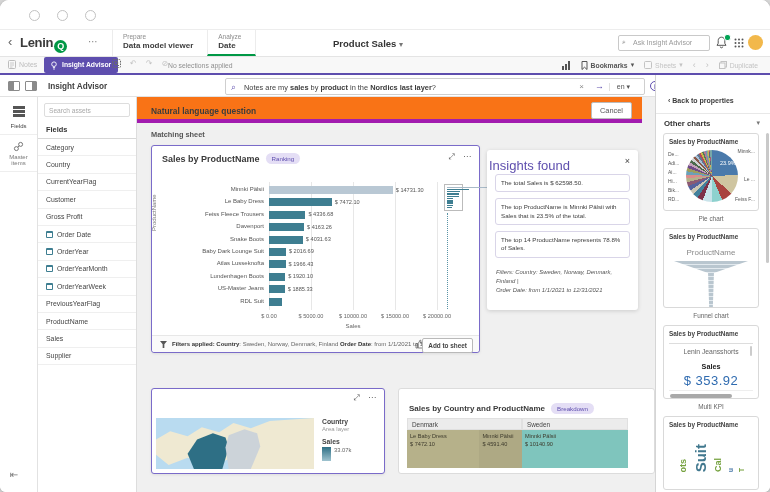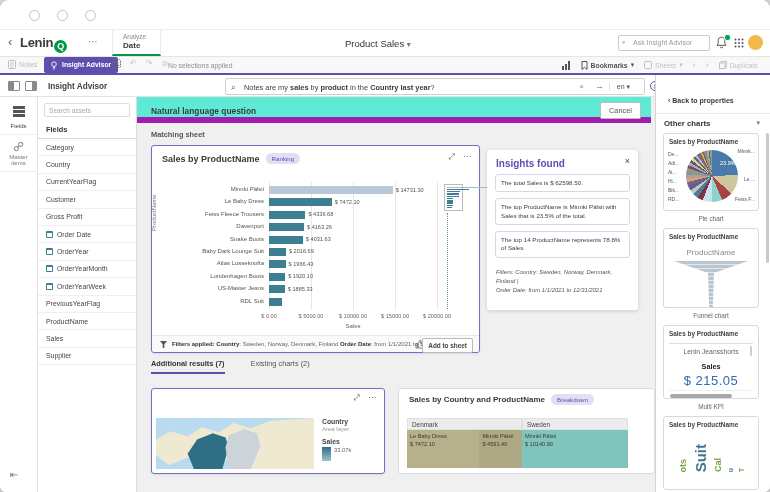--- a/index.html
+++ b/index.html
@@ -14,21 +14,21 @@
   .back-chev{position:absolute;left:8px;top:4px;font-size:13px;color:#666;}
   .logo{position:absolute;left:20px;top:5px;font-size:13px;font-weight:bold;color:#3a3a3a;letter-spacing:-.3px;}
   .logo-q{display:inline-block;width:13px;height:13px;border-radius:50%;background:#009845;color:#fff;font-size:9px;font-weight:bold;text-align:center;line-height:13px;vertical-align:-2px;margin-left:1px;}
   .logo-dots{position:absolute;left:88px;top:6px;color:#888;font-size:10px;}
   .nav{position:absolute;left:112px;top:0;height:100%;display:flex;}
   .nav-item{padding:3px 14px 0 10px;border-left:1px solid #ececec;height:100%;}
   .nav-item:last-child{border-right:1px solid #ececec;}
   .nav-item.active{border-bottom:2px solid #009845;}
   .nav-sec{font-size:6.5px;color:#8c8c8c;}
   .nav-lbl{font-size:8px;font-weight:bold;color:#3c3c3c;margin-top:1px;}
-  .app-title{position:absolute;left:345px;top:8px;font-size:9.5px;font-weight:normal;color:#333;}
+  .app-title{position:absolute;left:333px;top:8px;font-size:9.5px;font-weight:bold;color:#333;}
   .app-title .caret{color:#777;font-size:8px;}
   .ask-box{position:absolute;left:618px;top:5px;width:92px;height:16px;border:1px solid #c9c9c9;border-radius:2px;background:#fff;font-size:7px;color:#9a9a9a;padding:3px 4px 0 14px;white-space:nowrap;overflow:hidden;}
   .ask-q{position:absolute;left:3px;top:2px;color:#666;}
   .bell{position:absolute;left:716px;top:6px;width:12px;height:13px;}
   .bell-badge{position:absolute;right:-3px;top:-2px;width:7px;height:7px;border-radius:3px;background:#00a354;border:1px solid #fff;}
   .grid9{position:absolute;left:734px;top:8px;width:10px;height:10px;}
   .avatar{position:absolute;left:748px;top:5px;width:15px;height:15px;border-radius:50%;background:#f2b84b;}
   
   .toolbar{position:absolute;left:0;top:57px;right:0;height:18px;background:#f8f8f8;border-bottom:2px solid #5e4eae;font-size:7px;}
   .tb-notes{position:absolute;left:8px;top:3px;color:#bdbdbd;display:flex;gap:3px;align-items:center;}
@@ -59,21 +59,21 @@
   .rail-tab.dim{color:#777;}
   .stack-ico{display:inline-block;width:12px;height:3px;background:#555;box-shadow:0 4px 0 #555,0 8px 0 #555;margin-bottom:8px;}
   .rail-collapse{position:absolute;bottom:12px;left:10px;color:#777;font-size:10px;}
   .assets{position:absolute;left:38px;top:97px;bottom:0;width:99px;background:#fff;border-right:1px solid #ddd;}
   .asearch{margin:6px 6px 4px;height:14px;border:1px solid #ddd;border-radius:2px;font-size:6.6px;color:#a8a8a8;padding:3px 4px 0;}
   .fheader{font-size:7.4px;font-weight:bold;color:#333;padding:4px 8px;border-bottom:1px solid #d8d8d8;}
   .frow{display:flex;align-items:center;gap:4px;height:17.4px;padding:0 8px;border-bottom:1px solid #efefef;font-size:6.9px;color:#444;}
   .cal{width:7px;height:7px;border:1px solid #3e7e91;border-top:2.5px solid #3e7e91;border-radius:1px;flex:0 0 auto;}
   
   .main{position:absolute;left:137px;top:97px;bottom:0;width:518px;background:#f0f0f0;}
-  .nlq{position:absolute;left:0;top:0;right:4px;height:26px;background:#5eead4;border-bottom:6px solid #a21caf;}
+  .nlq{position:absolute;left:0;top:0;right:13px;height:26px;background:#f97316;border-bottom:4px solid #a21caf;}
   .nlq-title{position:absolute;left:14px;top:9px;font-size:8.4px;font-weight:bold;color:#3c3c3c;}
   .cancel-btn{position:absolute;right:10px;top:5px;font-size:7.4px;color:#555;border:1px solid #bbb;border-radius:2px;background:#fff;padding:3px 8px;}
   .matching{position:absolute;left:14px;top:33px;font-size:7.4px;font-weight:bold;color:#555;}
   .card{position:absolute;background:#fff;border-radius:3px;border:1px solid #dcdcdc;}
   .card.sel{border:1.5px solid #7a6bc9;box-shadow:0 1px 3px rgba(0,0,0,.08);}
   .card-head{position:absolute;left:10px;top:7px;display:flex;gap:6px;align-items:center;}
   .card-title{font-size:9px;font-weight:bold;color:#3a3a3a;white-space:nowrap;}
   .card-title.sm{font-size:8px;}
   .pill{font-size:6.2px;color:#5e4eae;background:#e4def5;border-radius:7px;padding:2px 6px;white-space:nowrap;}
   .card-icons{position:absolute;right:8px;top:6px;color:#555;font-size:8px;display:flex;gap:8px;}
@@ -94,21 +94,21 @@
   .mini i.hl{background:#a9bac7;}
   .mini-dots{position:absolute;left:295px;top:67px;height:96px;border-left:1px dotted #5a94a6;}
   .cfoot{position:absolute;left:0;right:0;bottom:0;height:17px;background:#fafafa;border-top:1px solid #e7e7e7;border-radius:0 0 3px 3px;}
   .funnel-ico{position:absolute;left:8px;top:5px;width:7px;height:7px;background:#555;clip-path:polygon(0 0,100% 0,62% 45%,62% 100%,38% 100%,38% 45%);}
   .cfoot-text{position:absolute;left:20px;top:5px;font-size:6px;color:#666;white-space:nowrap;}
   .cfoot-text b{color:#333;}
   .thumb{position:absolute;right:54px;top:3px;width:10px;height:10px;}
   .add-btn{position:absolute;right:6px;top:2px;font-size:6.4px;color:#444;border:1px solid #b9b9b9;border-radius:2px;background:#fff;padding:3px 5px;font-weight:bold;}
   
   .insights{position:absolute;left:350px;top:53px;width:151px;height:160px;background:#fff;border-radius:3px;box-shadow:0 1px 4px rgba(0,0,0,.15);}
-  .ins-title{position:absolute;left:9px;top:8px;font-size:10px;font-weight:bold;color:#5e4eae;}
+  .ins-title{position:absolute;left:2px;top:8px;font-size:13px;font-weight:normal;color:#5e4eae;}
   .ins-x{position:absolute;right:8px;top:6px;font-size:9px;color:#444;}
   .ins-items{position:absolute;left:8px;right:8px;top:24px;}
   .ins-box{border:1px solid #d9d5e8;border-radius:3px;padding:4px 5px;font-size:6.2px;color:#3c3c3c;margin-bottom:6px;line-height:1.35;}
   .ins-note{position:absolute;left:9px;right:8px;top:118px;font-size:5.9px;font-style:italic;color:#555;line-height:1.5;}
   
   .rtabs{position:absolute;left:14px;top:262px;display:flex;gap:26px;}
   .rtab{font-size:7.4px;color:#555;padding-bottom:4px;}
   .rtab.active{font-weight:bold;color:#333;border-bottom:2px solid #5e4eae;}
   
   .map{position:absolute;left:4px;top:29px;width:158px;height:51px;background:#b9dbf0;overflow:hidden;}
@@ -163,20 +163,24 @@
     <span class="win-dot" style="left:29px"></span>
     <span class="win-dot" style="left:57px"></span>
     <span class="win-dot" style="left:85px"></span>
   </div>
 
   <div class="appbar">
     <span class="back-chev">‹</span>
     <span class="logo"><span>Lenin</span><span class="logo-q">Q</span></span>
     <span class="logo-dots">⋯</span>
     <div class="nav">
+      <div class="nav-item">
+        <div class="nav-sec">Prepare</div>
+        <div class="nav-lbl">Data model viewer</div>
+      </div>
       <div class="nav-item active">
         <div class="nav-sec">Analyze</div>
         <div class="nav-lbl">Date</div>
       </div>
     </div>
     <span class="app-title"><span>Product Sales</span> <span class="caret">▾</span></span>
     <div class="ask-box">
       <span class="ask-q">⌕</span>
       <span>Ask Insight Advisor</span>
     </div>
@@ -268,21 +272,21 @@
   <div class="subheader">
     <span class="pane-ico" style="left:8px">
           <span style="left:0"></span>
         </span>
     <span class="pane-ico" style="left:25px">
           <span style="right:0"></span>
         </span>
     <span class="sh-title">Insight Advisor</span>
     <div class="qbar">
       <span class="qico">⌕</span>
-      <span class="qtext" id="query-text"><span>Notes are my </span><b>sales</b><span> by </span><b>product</b><span> in the </span><b>Country last year</b><span>?</span></span>
+      <span class="qtext" id="query-text"><span>Notes are my </span><b>sales</b><span> by </span><b>product</b><span> in the </span><b>Nordics last layer</b><span>?</span></span>
       <span class="q-x">×</span>
       <span class="q-go">→</span>
       <span class="q-lang"><span>en</span> <span>▾</span></span>
     </div>
     <span class="q-info">i</span>
   </div>
 
   <div class="rail">
     <div class="rail-tab">
       <span class="stack-ico"></span>
@@ -463,24 +467,20 @@
             <div class="ins-box">The total Sales is $ 62598.50.</div>
             <div class="ins-box">The top ProductName is Minnki Pälsii with Sales that is 23.5% of the total.</div>
             <div class="ins-box">The top 14 ProductName represents 78.8% of Sales.</div>
           </div>
       <div class="ins-note">
         <div>Filters: Country: Sweden, Norway, Denmark, Finland |</div>
         <div>Order Date: from 1/1/2021 to 12/31/2021</div>
       </div>
     </div>
 
-    <div class="rtabs">
-      <span class="rtab active">Additional results (7)</span>
-      <span class="rtab">Existing charts (2)</span>
-    </div>
 
     <div class="card sel" style="left:14px;top:291px;width:234px;height:86px;">
       <div class="card-icons" style="top:4px;">
         <span>⤢</span>
         <span>⋯</span>
       </div>
       <div class="map">
         <div class="m-land"></div>
         <div class="m-swe"></div>
         <div class="m-fin"></div>
@@ -490,21 +490,21 @@
         <div class="lg-layer">Area layer</div>
         <div class="lg-meas">Sales</div>
         <div class="lg-sw">
               <span class="lg-box"></span>
               <span class="lg-val">33.07k</span>
             </div>
       </div>
     </div>
 
     <div class="card" style="left:261px;top:291px;width:257px;height:86px;">
-      <div class="card-head" style="top:5px;">
+      <div class="card-head" style="top:14px;">
         <span class="card-title sm">Sales by Country and ProductName</span>
         <span class="pill">Breakdown</span>
       </div>
       <div class="tm" id="treemap">
             <div class="tm-group" style="width: 52%;">
               <div class="tm-h">Denmark</div>
               <div class="tm-cells">
                 <div class="tm-cell" style="width: 63%; background: rgb(182, 177, 138);">
                   <div>Le Baby Dress</div>
                   <div>$ 7472.10</div>
@@ -560,21 +560,21 @@
       <div class="fn-shape"></div>
     </div>
     <div class="rc-cap" style="top:237px;">Funnel chart</div>
 
     <div class="rcard" style="top:250px;height:74px;">
       <div class="rc-title">Sales by ProductName</div>
       <div class="kpi-box">
         <div class="kpi-item">Lenin Jeansshorts</div>
         <span class="kpi-vsb"></span>
         <div class="kpi-meas">Sales</div>
-        <div class="kpi-val">$ 215.05</div>
+        <div class="kpi-val">$ 353.92</div>
       </div>
       <div class="kpi-hsb"></div>
     </div>
     <div class="rc-cap" style="top:328px;">Multi KPI</div>
 
     <div class="rcard" style="top:341px;height:74px;">
       <div class="rc-title">Sales by ProductName</div>
       <div class="wc" id="wc-words">
             <span style="color: rgb(118, 162, 64); font-size: 9px;">ots</span>
             <span style="color: rgb(65, 120, 142); font-size: 15px;">Suit</span>

